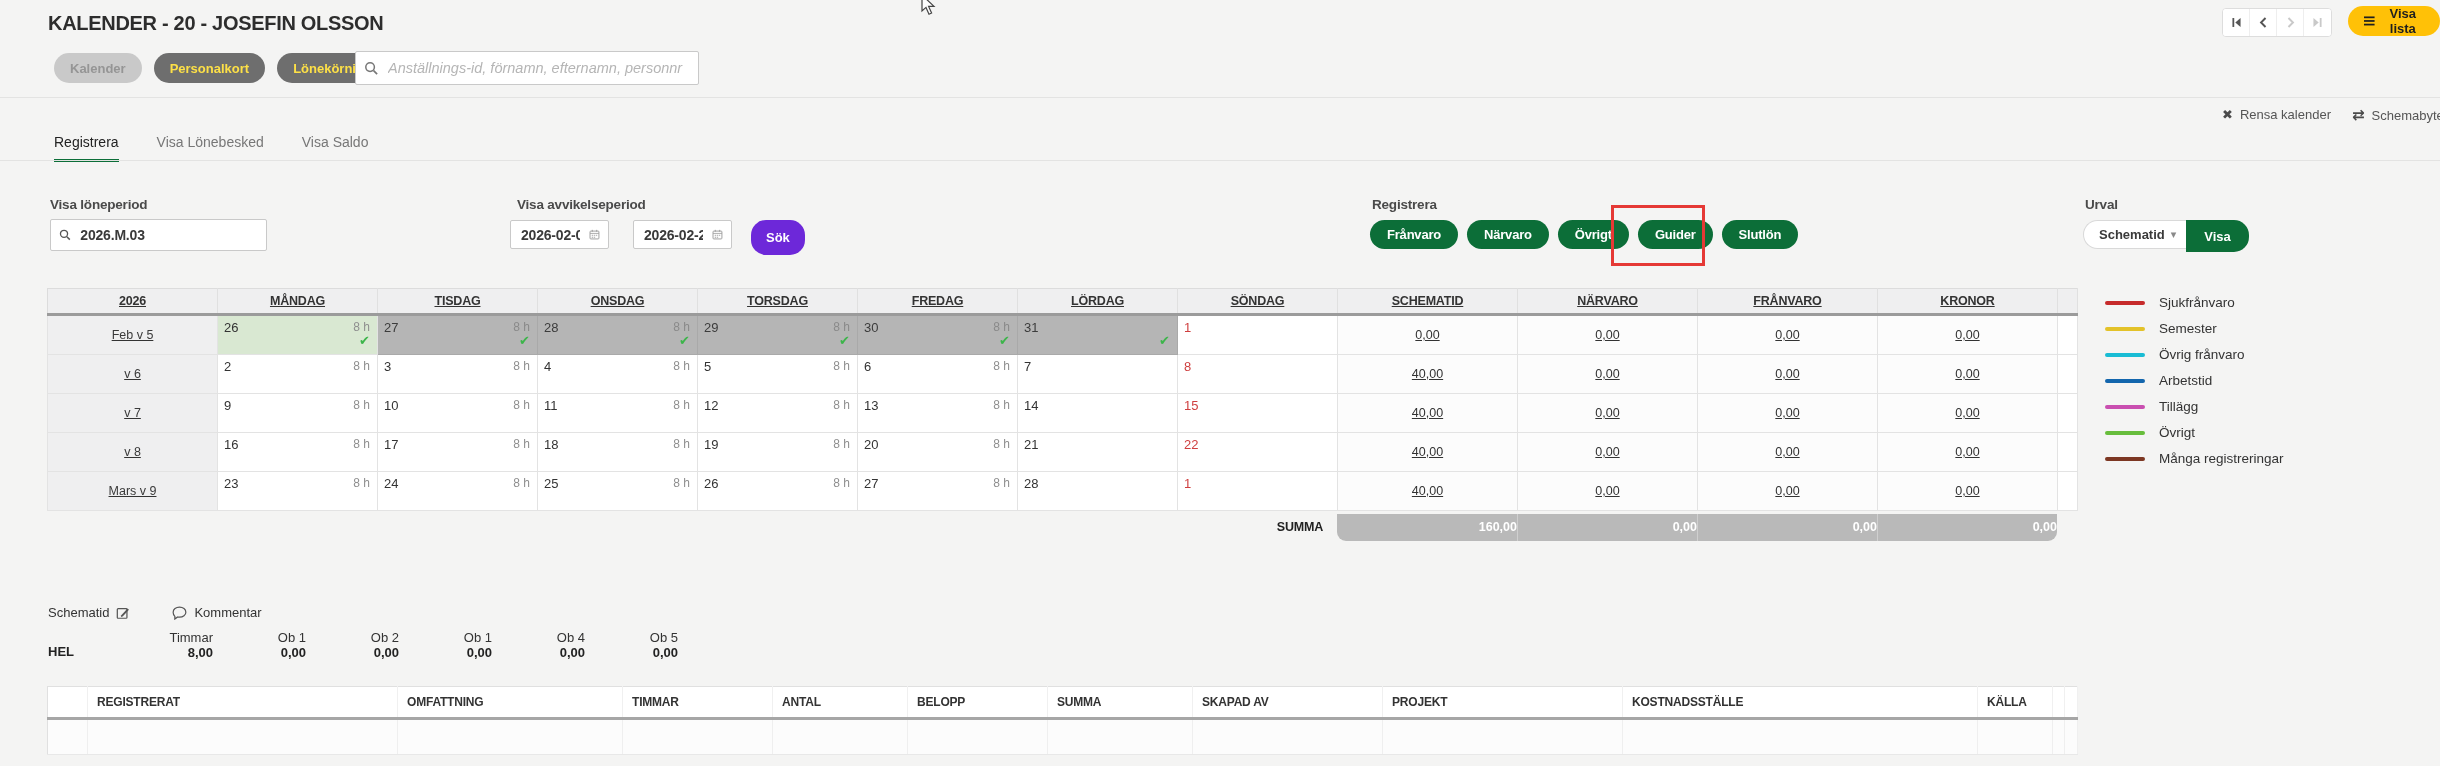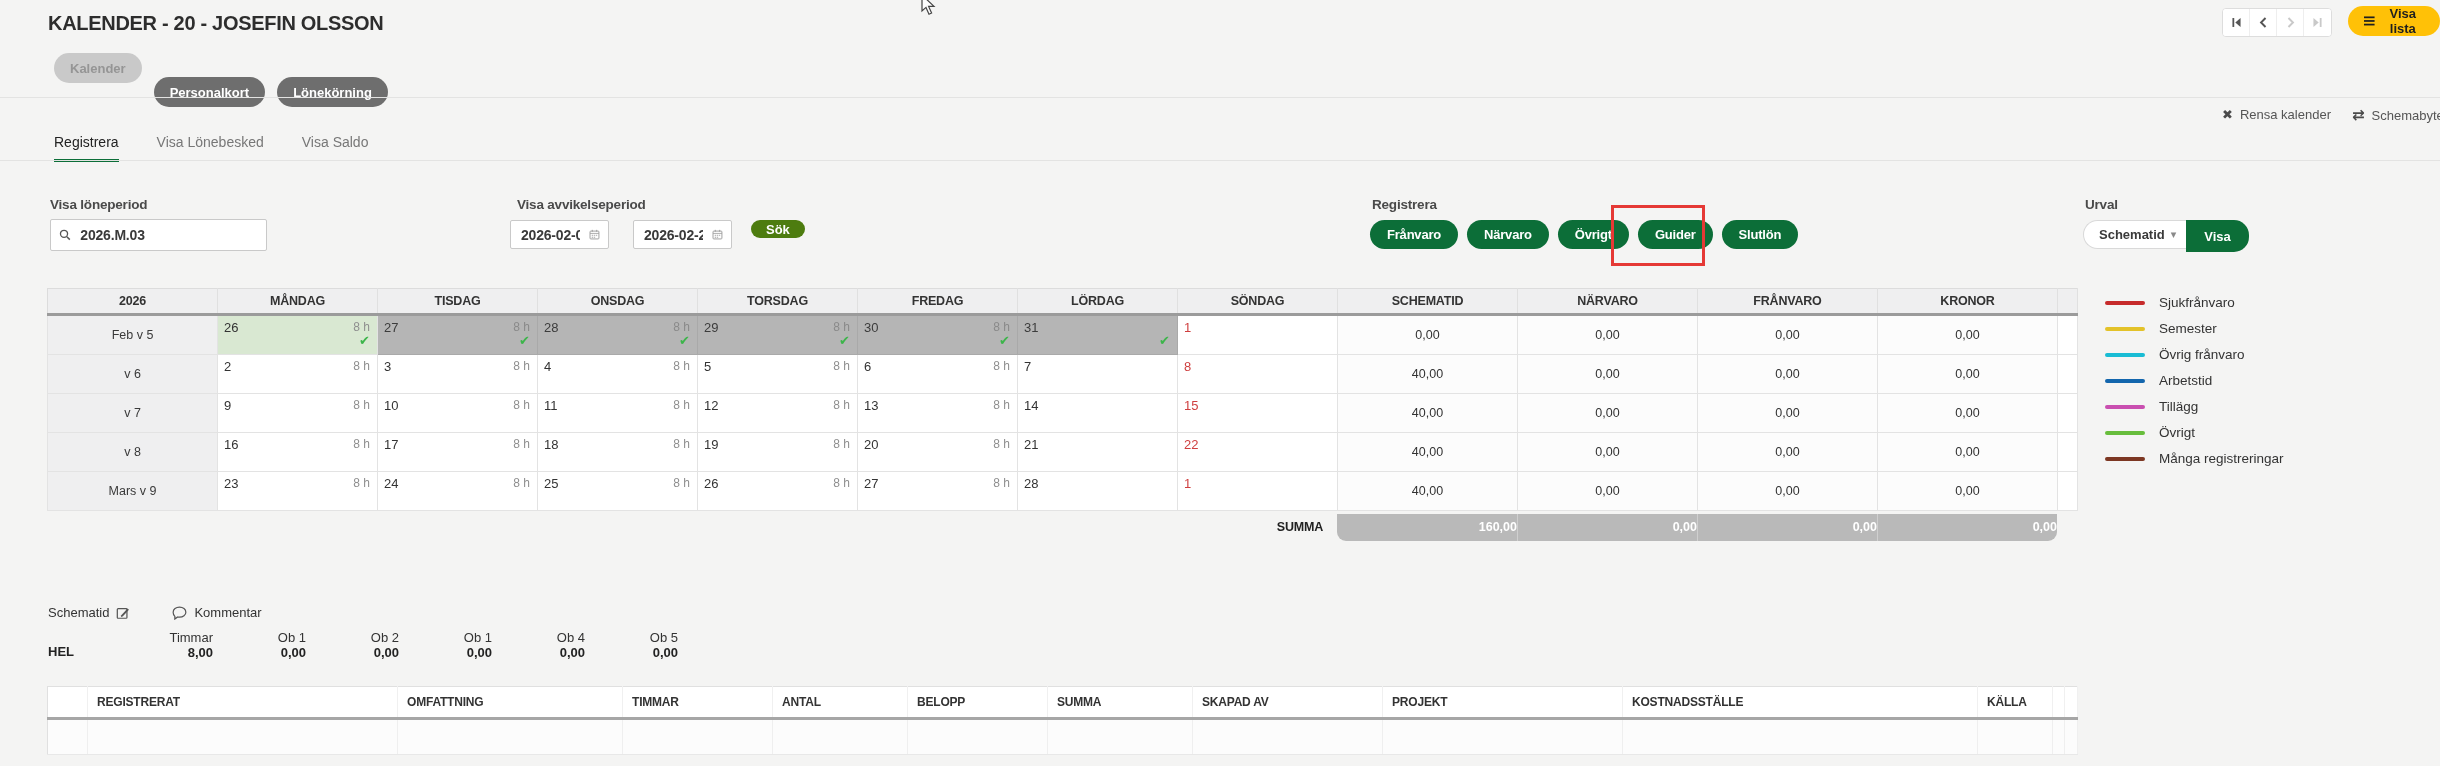--- a/index.html
+++ b/index.html
@@ -11,21 +11,21 @@
   
   .page-title{left:48px;top:12px;font-size:20px;font-weight:bold;color:#2d2d2d;letter-spacing:-0.3px;}
   .pager{left:2222px;top:8px;display:flex;background:#fff;border:1px solid #ddd;border-radius:4px;overflow:hidden;}
   .pager button{width:27px;height:27px;border:none;background:#fff;display:flex;align-items:center;justify-content:center;border-right:1px solid #eee;padding:0;cursor:pointer;}
   .pager button:last-child{border-right:none;}
   .btn-yellow{left:2348px;top:6px;height:30px;background:#ffc107;border:none;border-radius:15px;
               display:flex;align-items:center;gap:7px;padding:0 16px;font-size:13px;font-weight:bold;color:#1f1f1f;cursor:pointer;}
 
   .pill{border:none;border-radius:15px;height:30px;padding:0 16px;font-size:13px;font-weight:bold;cursor:pointer;}
   .pill-disabled{background:#c9c9c9;color:#959595;}
-  .pill-dark{background:#6e6e6e;color:#ffffff;margin-top:24px;}
+  .pill-dark{background:#6e6e6e;color:#fde047;}
   .nav-pills{left:54px;top:53px;display:flex;gap:12px;}
 
   .search-box{left:355px;top:51px;width:326px;height:32px;background:#fff;border:1px solid #c9c9c9;border-radius:2px;
               display:flex;align-items:center;padding:0 8px;gap:7px;}
   .search-box input{border:none;outline:none;flex:1;font-size:14.5px;font-style:italic;color:#555;background:transparent;
               font-family:"Liberation Sans","DejaVu Sans",sans-serif;}
   .search-box input::placeholder{color:#b5b5b5;}
 
   .divider{left:0;width:2440px;height:1px;background:#e3e3e2;}
 
@@ -36,37 +36,37 @@
   
   .tabs{left:54px;top:134px;display:flex;gap:38px;font-size:14px;}
   .tab{padding-bottom:9px;color:#777;cursor:pointer;}
   .tab.active{color:#222;border-bottom:3px solid #0c6e38;}
 
   
   .flabel{font-size:13.5px;font-weight:bold;color:#4a4a4a;letter-spacing:-0.2px;}
   .input-frame{background:#fff;border:1px solid #c9c9c9;border-radius:2px;display:flex;align-items:center;gap:7px;padding:0 8px;}
   .input-frame input{border:none;outline:none;background:transparent;font-size:14px;font-weight:bold;color:#3a3a3a;width:100%;
               font-family:"Liberation Sans","DejaVu Sans",sans-serif;letter-spacing:-0.2px;}
-  .btn-gray{background:#4d7c0f;color:#fff;border:none;border-radius:15px;height:18px;padding:0 15px;
+  .btn-gray{background:#6d28d9;color:#fff;border:none;border-radius:15px;height:35px;padding:0 15px;
             font-size:13px;font-weight:bold;cursor:pointer;}
   .btn-green{background:#0c6e38;color:#fff;border:none;border-radius:15px;height:29px;padding:0 17px;
              font-size:13px;font-weight:bold;cursor:pointer;letter-spacing:-0.2px;}
   .reg-buttons{left:1370px;top:220px;display:flex;gap:9px;}
   .annotation{left:1611px;top:205px;width:88px;height:55px;border:3px solid #e53935;pointer-events:none;}
 
   .urval-ctl{left:2083px;top:220px;display:flex;height:29px;cursor:pointer;}
   .urval-left{background:#fff;border:1px solid #d9d9d9;border-right:none;border-radius:15px 0 0 15px;
               display:flex;align-items:center;gap:6px;padding:0 10px 0 15px;font-size:13px;font-weight:bold;color:#3a3a3a;}
   .urval-right{background:#0c6e38;color:#fff;border-radius:0 15px 15px 0;display:flex;align-items:center;
                padding:16px 18px;font-size:13px;font-weight:bold;}
   .chev{font-size:11px;color:#8a8a8a;}
 
   
   .cal-wrap{left:47px;top:288px;}
-  table.cal{border-collapse:collapse;table-layout:fixed;width:2030px;background:#be185d;border:1px solid #dcdcdc;}
+  table.cal{border-collapse:collapse;table-layout:fixed;width:2030px;background:#be185d;border:1px solid #dcdcdc;text-decoration:underline;}
   .cal th{background:#efeff0;border-bottom:3px solid #9b9b9b;border-right:1px solid #e0e0e0;
           font-size:12.5px;font-weight:bold;color:#333;height:22px;letter-spacing:-0.2px;}
   .cal td{border:1px solid #e3e3e3;height:38px;vertical-align:top;padding:0;}
   .cal td.week{background:#efeff0;text-align:center;vertical-align:middle;font-size:12.5px;color:#3a3a3a;}
   .day{position:relative;background:#fff;}
   .day .daynum{position:absolute;top:4px;left:6px;font-size:13px;color:#333;}
   .day .dayhours{position:absolute;top:4px;right:7px;font-size:12px;color:#8f8f8f;}
   .day .check{position:absolute;top:17px;right:7px;font-size:13px;font-weight:bold;color:#3cb54a;}
   .day.selected{background:#d9e8d2;}
   .day.filled{background:#b5b5b5;border-color:#a9a9a9;}
@@ -148,20 +148,27 @@
         <rect y="4.8" width="14" height="2.3" fill="#1f1f1f"></rect>
         <rect y="9.6" width="14" height="2.3" fill="#1f1f1f"></rect>
       </svg>
     <span>Visa lista</span>
   </button>
 
   <div class="abs nav-pills">
     <button class="pill pill-disabled">Kalender</button>
     <button class="pill pill-dark">Personalkort</button>
     <button class="pill pill-dark">Lönekörning</button>
+  </div>
+  <div class="abs search-box">
+    <svg width="15" height="15" viewBox="0 0 16 16">
+        <circle cx="6.5" cy="6.5" r="4.6" stroke="#777" stroke-width="1.6" fill="none"></circle>
+        <line x1="10.2" y1="10.2" x2="14" y2="14" stroke="#777" stroke-width="1.8"></line>
+      </svg>
+    <input placeholder="Anställnings-id, förnamn, efternamn, personnr" style="">
   </div>
 
   <div class="abs divider" style="top:97px"></div>
 
   <div class="abs link-action" style="left:2222px;top:107px">
     <span class="xicon">✖</span>
     <span>Rensa kalender</span>
   </div>
   <div class="abs link-action" style="left:2352px;top:106px">
     <span class="shuffleicon">⇄</span>

